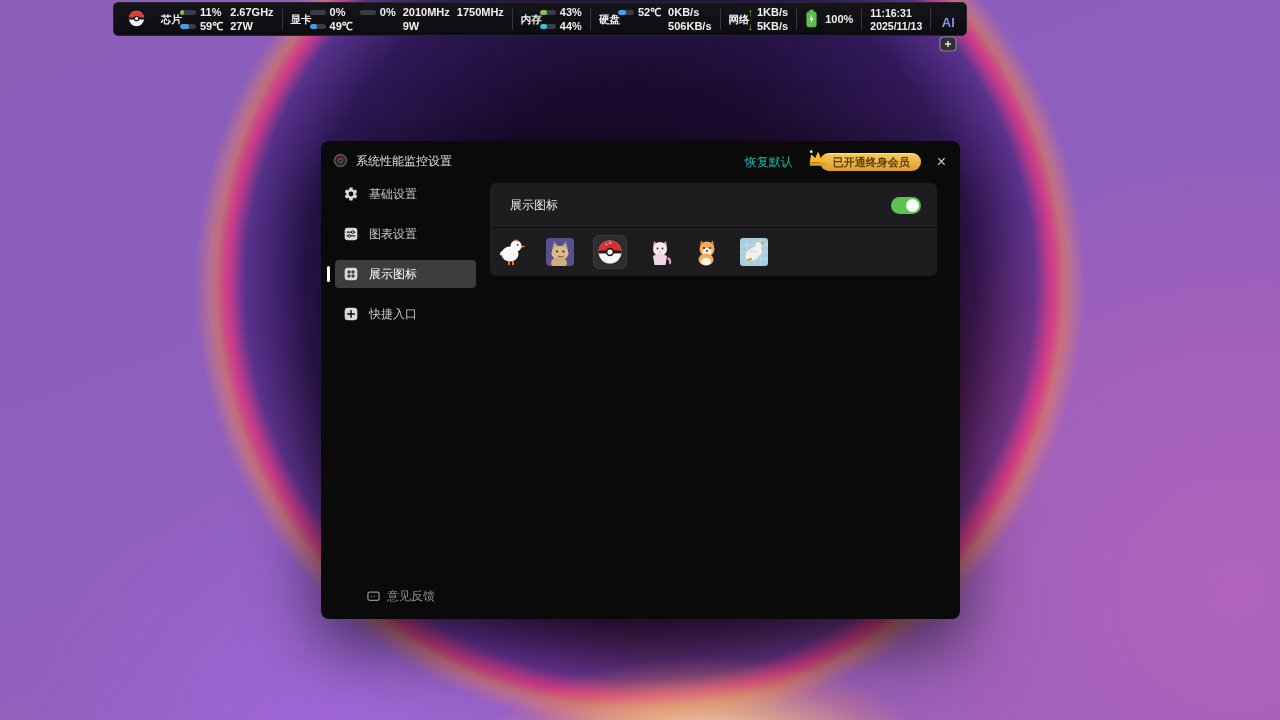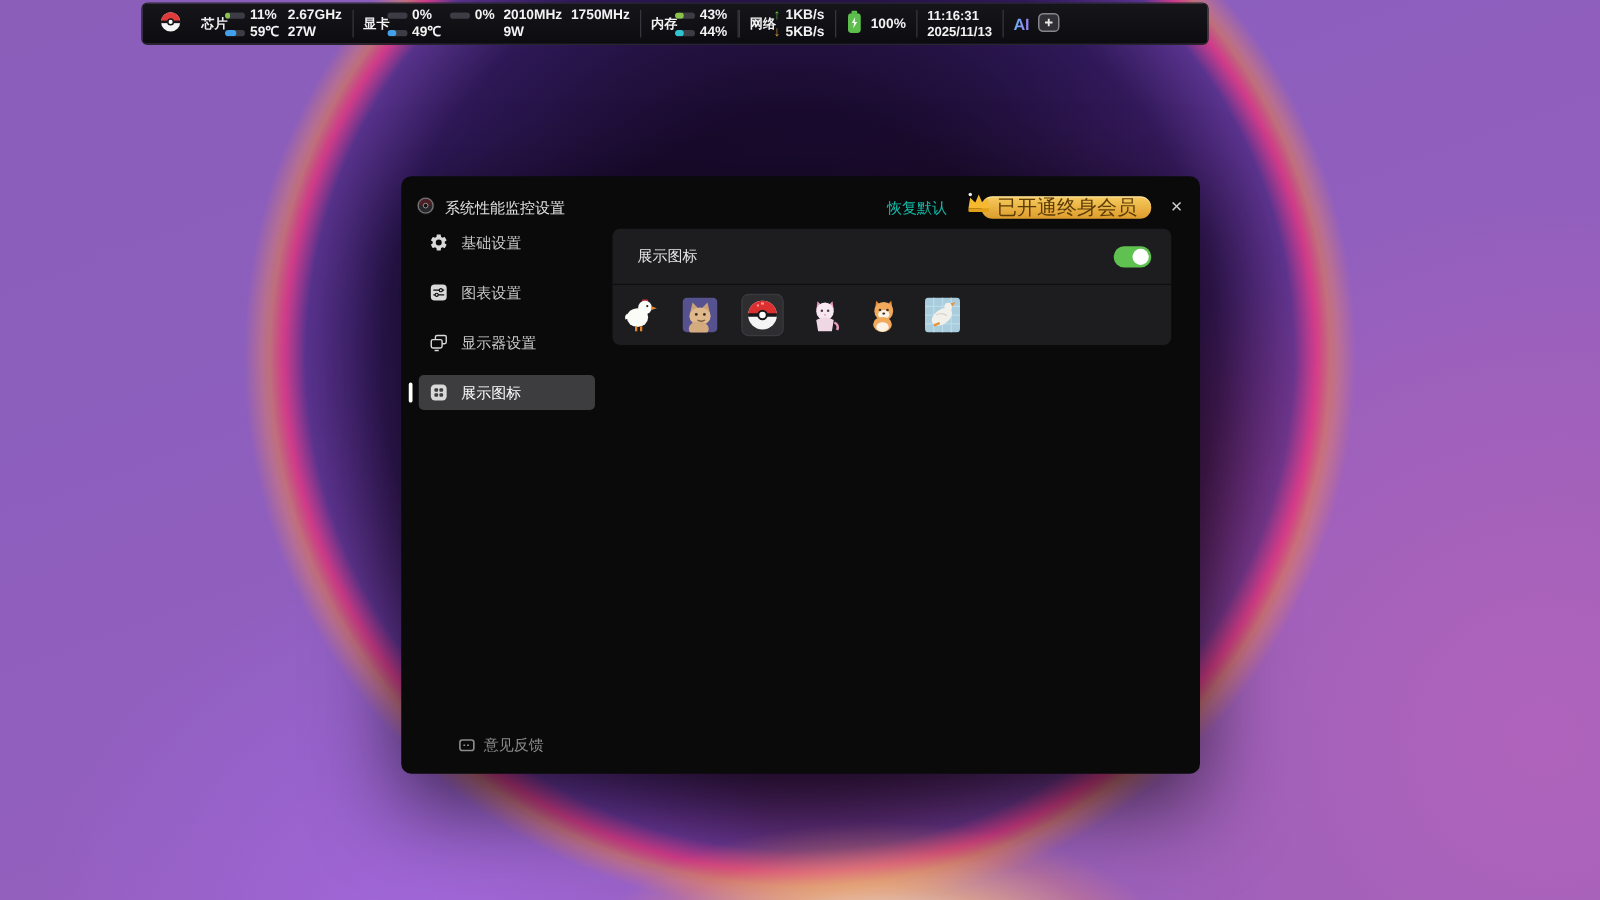--- a/index.html
+++ b/index.html
@@ -37,29 +37,29 @@
   .clockcol { display:flex; flex-direction:column; gap:1px; font-size:10.5px; font-weight:bold; line-height:12px;justify-content:center; }
   .ai-label { font-size:13px; font-weight:bold; color:#7fa9f2;
     background:linear-gradient(90deg,#6db3f2,#9b7af2); -webkit-background-clip:text; background-clip:text; -webkit-text-fill-color:transparent; }
 
   
   .window {
     position:absolute; left:321px; top:141px; width:639px; height:478px;
     background:#0a0a0b; border-radius:8px; box-shadow:0 24px 70px rgba(0,0,0,0.65);
     color:#e5e5e5; font-size:12px;
   }
-  .titlebar { position:absolute; top:0; left:0; right:0; height:34px; display:flex; align-items:flex-end; padding:0 12px; gap:8px; }
+  .titlebar { position:absolute; top:0; left:0; right:0; height:34px; display:flex; align-items:flex-start; padding:12px 12px; gap:8px; }
   .title { color:#e0e0e0; font-size:12px; }
   .titlebar-right { margin-left:auto; display:flex; align-items:center; gap:14px; }
   .restore-btn { color:#14b8a6; cursor:pointer; font-size:12px; }
   .member-badge { display:flex; align-items:center; cursor:pointer; }
   .member-badge .crown { margin-right:-9px; z-index:2; margin-top:-6px; }
   .badge-pill {
     background:linear-gradient(180deg,#f7cb5e,#dd9c2c);
-    color:#5c3d06; font-size:16px; font-weight:normal;
+    color:#5c3d06; font-size:11px; font-weight:bold;
     padding:2.5px 11px 2.5px 13px; border-radius:9px; line-height:13px;
     box-shadow:inset 0 1px 0 rgba(255,255,255,0.45);
   }
   .close-btn { color:#cccccc; font-size:16px; line-height:16px; cursor:pointer; padding:0 2px; }
 
   .sidebar { position:absolute; top:34px; left:0; bottom:0; width:169px; padding:5px 14px 0 14px; }
   .side-item {
     --bg:#0a0a0b;
     position:relative; display:flex; align-items:center; gap:10px;
     height:28px; padding:0 8px; margin-bottom:12px; border-radius:4px;
@@ -178,20 +178,36 @@
           <span class="bar">
             <i class="c" style="width: 44%;"></i>
           </span>
           <span>44%</span>
         </span>
     </div>
   </div>
 
   <div class="sep"></div>
 
+  <div class="seg">
+    <span class="vlab">硬盘</span>
+    <div class="col2">
+      <span class="r">
+          <span class="bar">
+            <i class="b" style="width: 52%;"></i>
+          </span>
+          <span>52℃</span>
+        </span>
+      <span class="r"></span>
+    </div>
+    <div class="col2">
+      <span class="r">0KB/s</span>
+      <span class="r">506KB/s</span>
+    </div>
+  </div>
 
   <div class="sep"></div>
 
   <div class="seg">
     <span class="vlab">网络</span>
     <div class="col2">
       <span class="r">
           <span class="arrow-up">↑</span>
           <span>1KB/s</span>
         </span>
@@ -219,21 +235,21 @@
 
   <div class="seg">
     <div class="clockcol">
       <span>11:16:31</span>
       <span>2025/11/13</span>
     </div>
   </div>
 
   <div class="sep"></div>
 
-  <div class="seg" style="gap:6px; padding-right:2px;">
+  <div class="seg" style="gap:6px; padding-right:2px;flex-direction:column;">
     <span class="ai-label">AI</span>
     <span>
       <svg width="18" height="16" viewBox="0 0 18 16">
         <rect x="1" y="1" width="16" height="14" rx="3.5" fill="#303036" stroke="#85858c" stroke-width="1.2"></rect>
         <line x1="9" y1="5" x2="9" y2="11" stroke="#e8e8e8" stroke-width="1.5"></line>
         <line x1="6" y1="8" x2="12" y2="8" stroke="#e8e8e8" stroke-width="1.5"></line>
       </svg>
     </span>
   </div>
 </div>
@@ -276,37 +292,37 @@
     <div class="side-item">
       <svg width="16" height="16" viewBox="0 0 24 24">
         <rect x="2.5" y="2.5" width="19" height="19" rx="4.5" fill="currentColor"></rect>
         <line x1="5.5" y1="9.2" x2="18.5" y2="9.2" stroke="var(--bg)" stroke-width="1.6"></line>
         <line x1="5.5" y1="14.8" x2="18.5" y2="14.8" stroke="var(--bg)" stroke-width="1.6"></line>
         <circle cx="14.5" cy="9.2" r="1.9" fill="currentColor" stroke="var(--bg)" stroke-width="1.4"></circle>
         <circle cx="9.5" cy="14.8" r="1.9" fill="currentColor" stroke="var(--bg)" stroke-width="1.4"></circle>
       </svg>
       <span>图表设置</span>
     </div>
-    <div class="side-item">
-      <svg width="16" height="16" viewBox="0 0 24 24">
-        <rect x="8" y="3.5" width="13" height="10" rx="2" fill="none" stroke="currentColor" stroke-width="1.7"></rect>
-        <rect x="3" y="8.5" width="13" height="10" rx="2" fill="var(--bg)" stroke="currentColor" stroke-width="1.7"></rect>
-        <line x1="7" y1="21.5" x2="12" y2="21.5" stroke="currentColor" stroke-width="1.7"></line>
-      </svg>
-      <span>显示器设置</span>
-    </div>
     <div class="side-item selected">
       <svg width="16" height="16" viewBox="0 0 24 24">
         <rect x="2.5" y="2.5" width="19" height="19" rx="5" fill="currentColor"></rect>
         <rect x="6.8" y="6.8" width="4.4" height="4.4" rx="1.2" fill="var(--bg)"></rect>
         <rect x="12.8" y="6.8" width="4.4" height="4.4" rx="1.2" fill="var(--bg)"></rect>
         <rect x="6.8" y="12.8" width="4.4" height="4.4" rx="1.2" fill="var(--bg)"></rect>
         <rect x="12.8" y="12.8" width="4.4" height="4.4" rx="1.2" fill="var(--bg)"></rect>
       </svg>
       <span>展示图标</span>
+    </div>
+    <div class="side-item">
+      <svg width="16" height="16" viewBox="0 0 24 24">
+        <rect x="2.5" y="2.5" width="19" height="19" rx="5" fill="currentColor"></rect>
+        <line x1="12" y1="7" x2="12" y2="17" stroke="var(--bg)" stroke-width="2.2" stroke-linecap="round"></line>
+        <line x1="7" y1="12" x2="17" y2="12" stroke="var(--bg)" stroke-width="2.2" stroke-linecap="round"></line>
+      </svg>
+      <span>快捷入口</span>
     </div>
 
     <div class="feedback">
       <svg width="13" height="13" viewBox="0 0 14 14">
         <rect x="1" y="2.2" width="12" height="9" rx="2" fill="none" stroke="#8d8d8d" stroke-width="1.4"></rect>
         <line x1="4" y1="6.7" x2="10" y2="6.7" stroke="#8d8d8d" stroke-width="1.2" stroke-dasharray="1.6 1.6"></line>
       </svg>
       <span>意见反馈</span>
     </div>
   </div>

